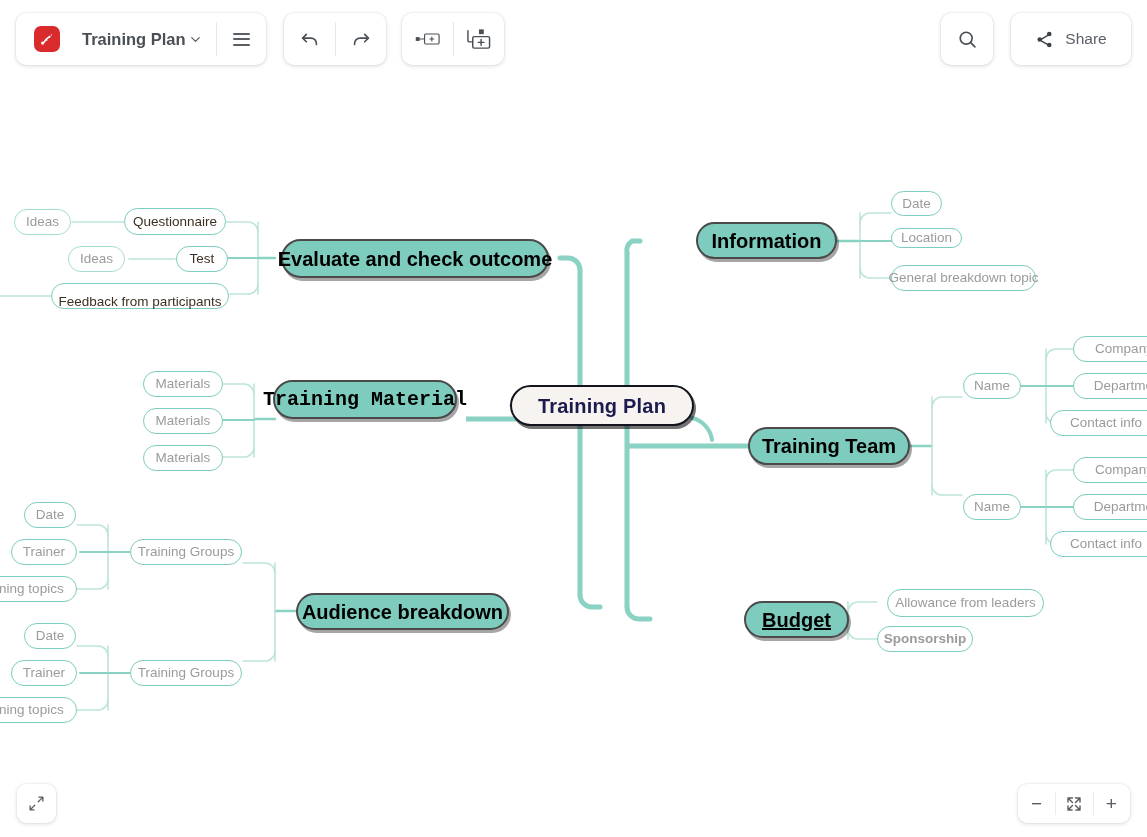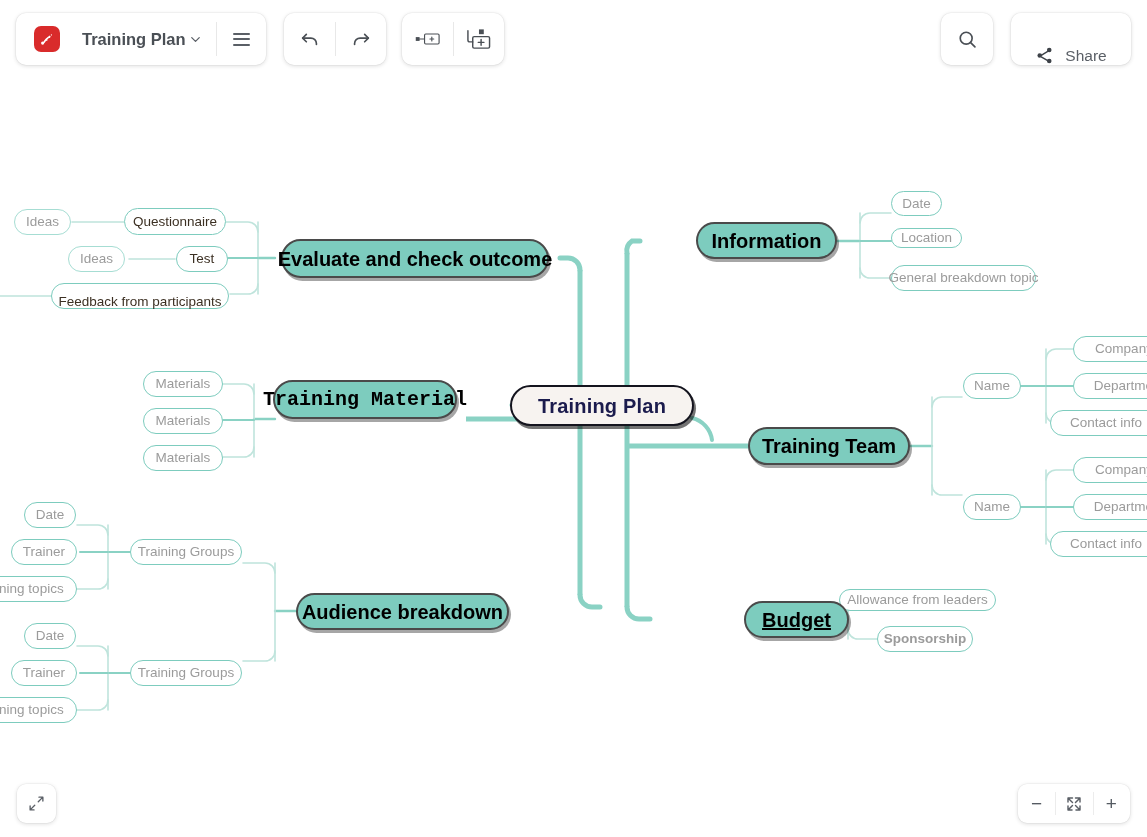--- a/index.html
+++ b/index.html
@@ -307,21 +307,21 @@
   <div class="node node-leaf" style="left:1073px; top:457px; width:102px; height:26px;">
     <span>Company</span>
   </div>
   <div class="node node-leaf" style="left:1073px; top:494px; width:112px; height:26px;">
     <span>Department</span>
   </div>
   <div class="node node-leaf" style="left:1050px; top:531px; width:112px; height:26px;">
     <span>Contact info</span>
   </div>
 
-  <div class="node node-leaf" style="left:839px; top:589px; width:157px; height:22px;">
+  <div class="node node-leaf" style="left:887px; top:589px; width:157px; height:28px;">
     <span>Allowance from leaders</span>
   </div>
   <div class="node node-leaf" style="left:877px; top:626px; width:96px; height:26px;font-weight:bold;">
     <span>Sponsorship</span>
   </div>
 
   <div class="bar" id="bar-doc">
     <div class="bar-seg" style="width:200px; gap:22px; padding-left:18px; justify-content:flex-start;">
       <div class="logo">
         <svg width="18" height="18" viewBox="0 0 24 24" fill="#ffffff">
@@ -385,21 +385,21 @@
   <div class="bar" id="bar-search">
     <div class="bar-seg" style="width:52px;">
       <svg width="21" height="21" viewBox="0 0 24 24" fill="none" stroke="#4a4f55" stroke-width="1.9" stroke-linecap="round">
         <circle cx="10.5" cy="10.5" r="6.8"></circle>
         <line x1="15.6" y1="15.6" x2="20.5" y2="20.5"></line>
       </svg>
     </div>
   </div>
 
   <div class="bar" id="bar-share">
-    <div class="bar-seg" style="width:120px; gap:11px;align-items:flex-end;">
+    <div class="bar-seg" style="width:120px; gap:11px;">
       <svg width="19" height="19" viewBox="0 0 24 24" fill="#3d4248">
         <circle cx="18" cy="5" r="2.9"></circle>
         <circle cx="6" cy="12" r="2.9"></circle>
         <circle cx="18" cy="19" r="2.9"></circle>
         <path d="M7.4 10.9l9.3-5.4.9 1.6-9.3 5.4zM8.3 12.9l9.3 5.4-.9 1.6-9.3-5.4z"></path>
       </svg>
       <span class="share-label">Share</span>
     </div>
   </div>
 

